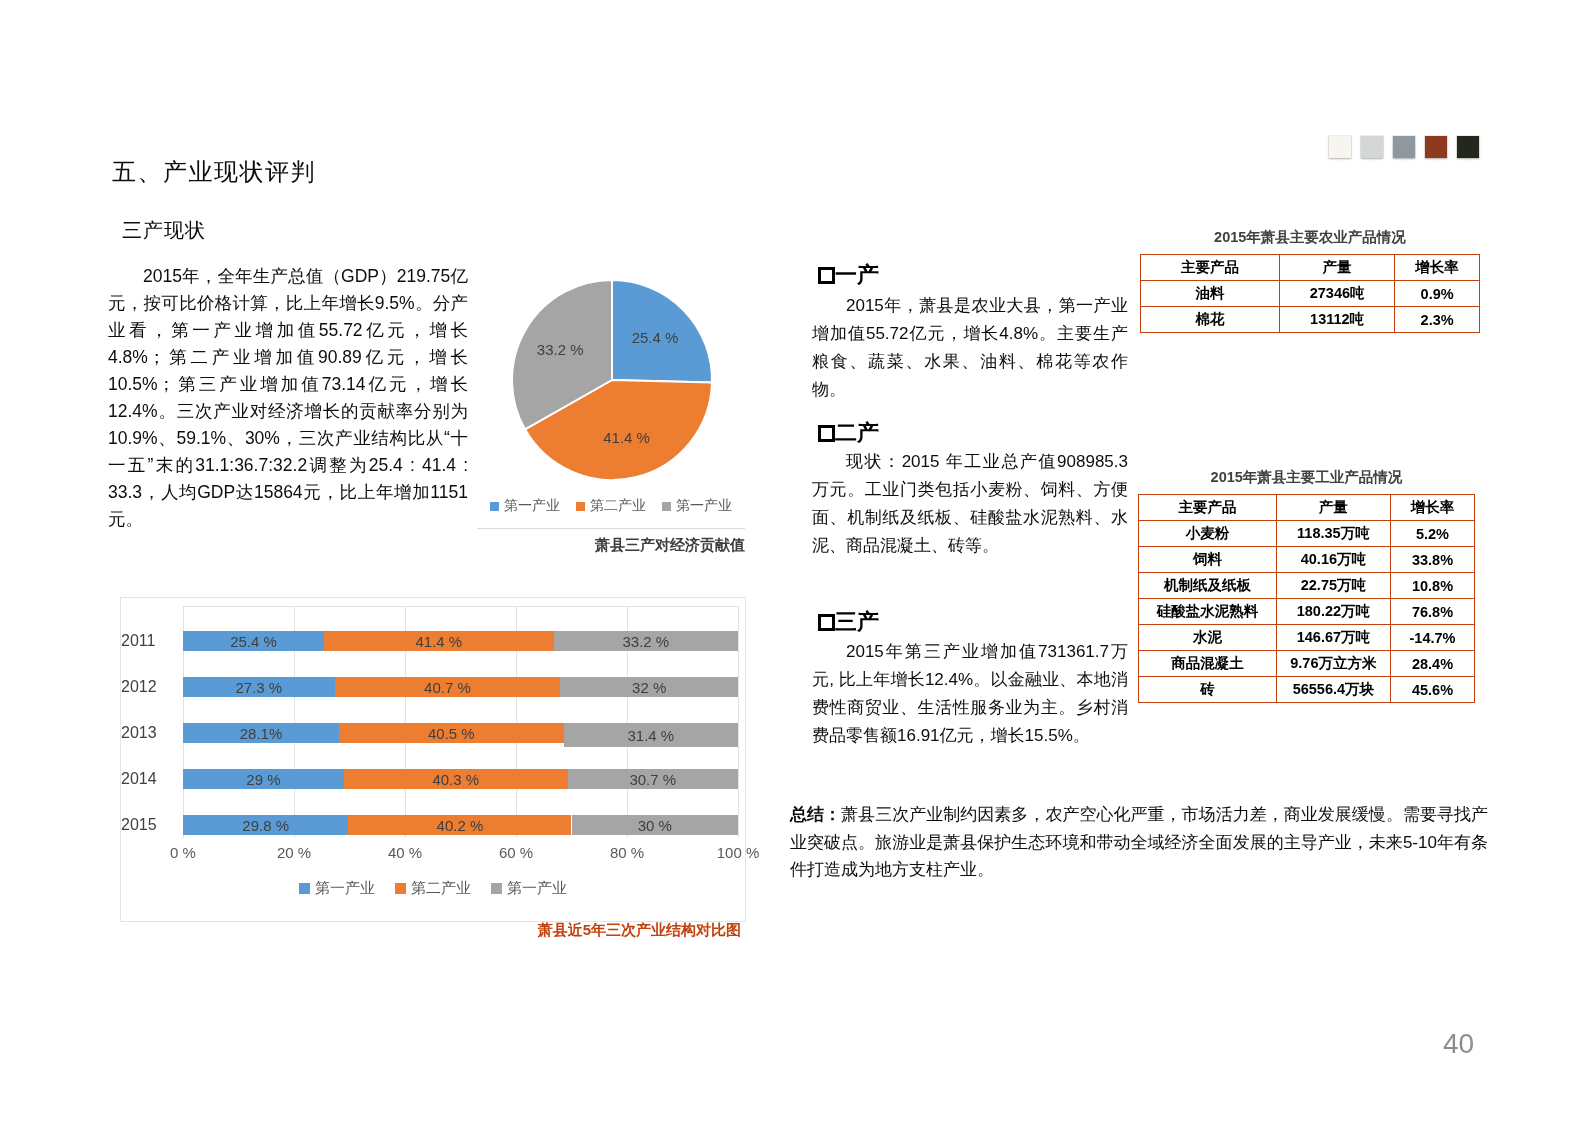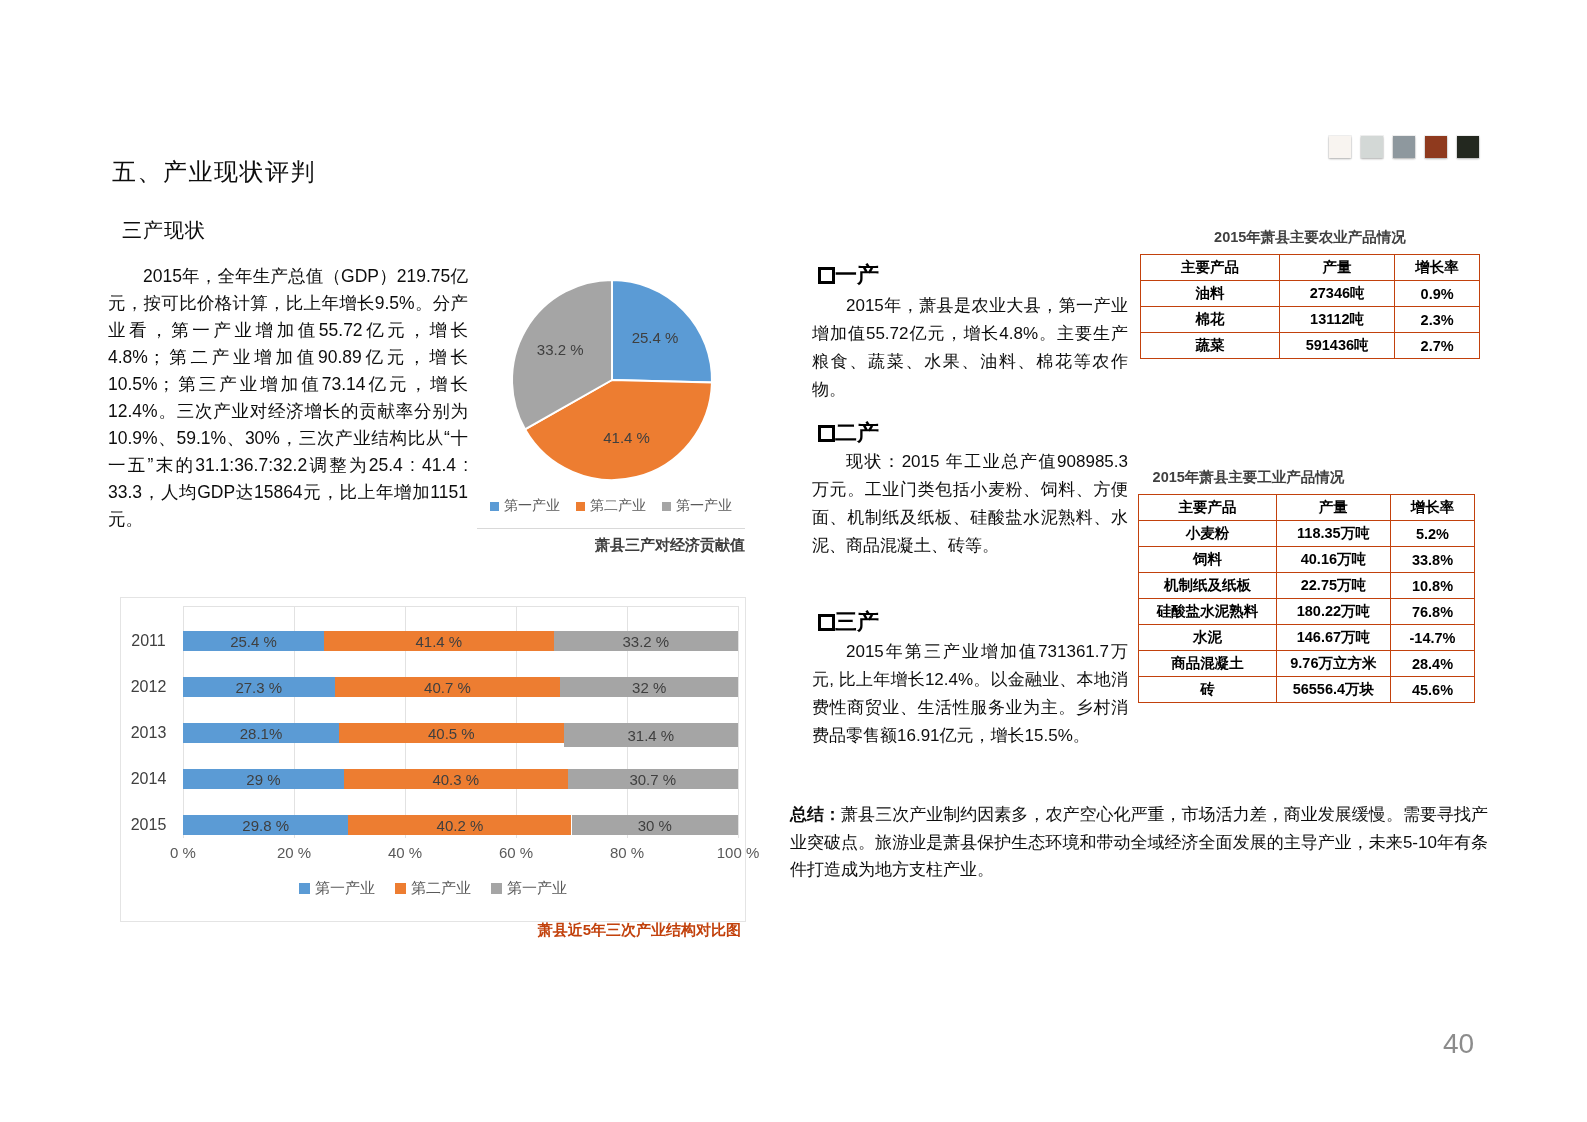--- a/index.html
+++ b/index.html
@@ -24,21 +24,21 @@
   .legend-swatch{width:9px;height:9px;display:inline-block;}
   .pie-divider{position:absolute;left:477px;top:528px;width:268px;height:1px;background:#d9d9d9;}
   .pie-caption{position:absolute;left:477px;top:536px;width:268px;text-align:right;
                font-size:15px;font-weight:700;color:#3d3d3d;}
 
   
   .bar-chart{position:absolute;left:120px;top:597px;width:624px;height:323px;
              border:1px solid #e4e4e4;background:#fff;}
   .grid-line{position:absolute;top:8px;width:1px;height:232px;background:#e2e2e2;}
   .plot-top{position:absolute;left:62px;top:8px;width:556px;height:1px;background:#e2e2e2;}
-  .bar-row-label{position:absolute;left:0;width:55px;text-align:center;font-size:16px;color:#404040;line-height:20px;}
+  .bar-row-label{position:absolute;left:0;width:55px;text-align:left;font-size:16px;color:#404040;line-height:20px;}
   .bar-seg{position:absolute;height:20px;display:flex;align-items:center;justify-content:center;
            font-size:15px;color:#3f3f3f;overflow:hidden;white-space:nowrap;}
   .x-tick{position:absolute;top:246px;transform:translateX(-50%);font-size:15px;color:#595959;white-space:nowrap;}
   .bar-legend{position:absolute;left:0;top:281px;width:100%;display:flex;justify-content:center;
               align-items:center;gap:20px;font-size:15px;color:#595959;}
   .bar-legend .legend-swatch{width:11px;height:11px;}
   .bar-caption{position:absolute;left:120px;top:921px;width:621px;text-align:right;
                font-size:15px;font-weight:700;color:#c2410c;}
 
   
@@ -192,29 +192,24 @@
         <tr>
           <td>油料</td>
           <td>27346吨</td>
           <td>0.9%</td>
         </tr>
         <tr>
           <td>棉花</td>
           <td>13112吨</td>
           <td>2.3%</td>
         </tr>
-        <tr>
-          <td>蔬菜</td>
-          <td>591436吨</td>
-          <td>2.7%</td>
-        </tr>
       </tbody>
     </table>
 
-  <div class="data-table-title" style="left:1080px;top:468px;width:337px;">2015年萧县主要工业产品情况</div>
+  <div class="data-table-title" style="left:1138px;top:468px;width:337px;">2015年萧县主要工业产品情况</div>
   <table class="data-table" style="left:1138px;top:494px;width:337px;" data-table="tables.industry">
       <colgroup>
         <col style="width: 41%;">
         <col style="width: 34%;">
         <col style="width: 25%;">
       </colgroup>
       <thead>
         <tr>
           <th>主要产品</th>
           <th>产量</th>

